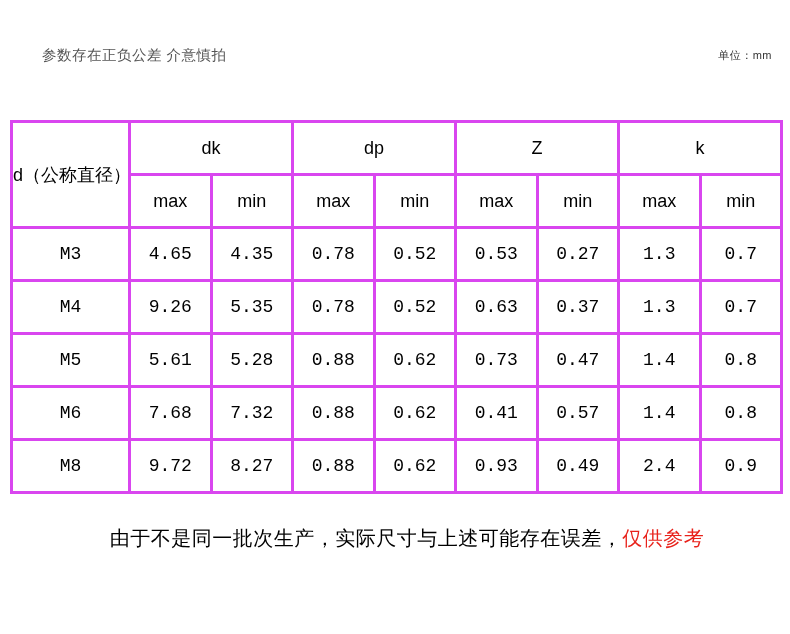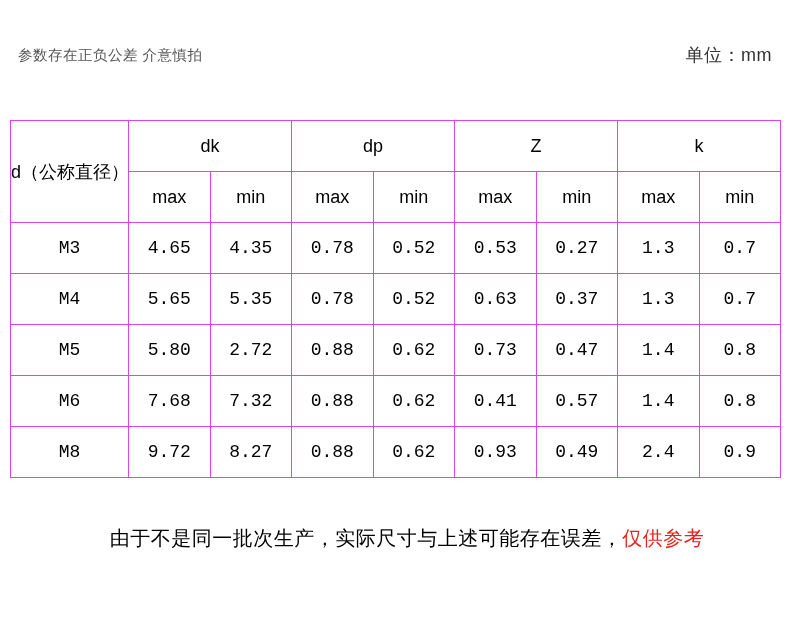--- a/index.html
+++ b/index.html
@@ -31,40 +31,41 @@
     align-items: center;
     justify-content: space-between;
     padding: 0 18px;
     box-sizing: border-box;
   }
   .header-note {
     font-size: 14.5px;
     color: #555555;
     letter-spacing: 0.5px;
     white-space: nowrap;
+    margin-left: 24px;
   }
   .header-unit {
-    font-size: 18px;
+    font-size: 11px;
     color: #333333;
     letter-spacing: 0.5px;
     white-space: nowrap;
   }
   .table-wrap {
     position: absolute;
     top: 120px;
     left: 10px;
     width: 770px;
   }
   table.spec {
     border-collapse: collapse;
     width: 770px;
     table-layout: fixed;
   }
   table.spec td, table.spec th {
-    border: 1px solid #d946ef;
+    border: 3px solid #d946ef;
     text-align: center;
     vertical-align: middle;
     font-weight: normal;
     font-size: 18px;
     color: #000000;
     padding: 0;
   }
   .col-d   { width: 118px; }
   .col-val { width: 81.5px; }
 
@@ -152,34 +153,34 @@
           <td>0.78</td>
           <td>0.52</td>
           <td>0.53</td>
           <td>0.27</td>
           <td>1.3</td>
           <td>0.7</td>
         </tr>
 
         <tr class="row-data">
           <td class="size-label">M4</td>
-          <td>5.65</td>
+          <td>9.26</td>
           <td>5.35</td>
           <td>0.78</td>
           <td>0.52</td>
           <td>0.63</td>
           <td>0.37</td>
           <td>1.3</td>
           <td>0.7</td>
         </tr>
 
         <tr class="row-data">
           <td class="size-label">M5</td>
-          <td>5.80</td>
-          <td>2.72</td>
+          <td>5.61</td>
+          <td>5.28</td>
           <td>0.88</td>
           <td>0.62</td>
           <td>0.73</td>
           <td>0.47</td>
           <td>1.4</td>
           <td>0.8</td>
         </tr>
 
         <tr class="row-data">
           <td class="size-label">M6</td>

